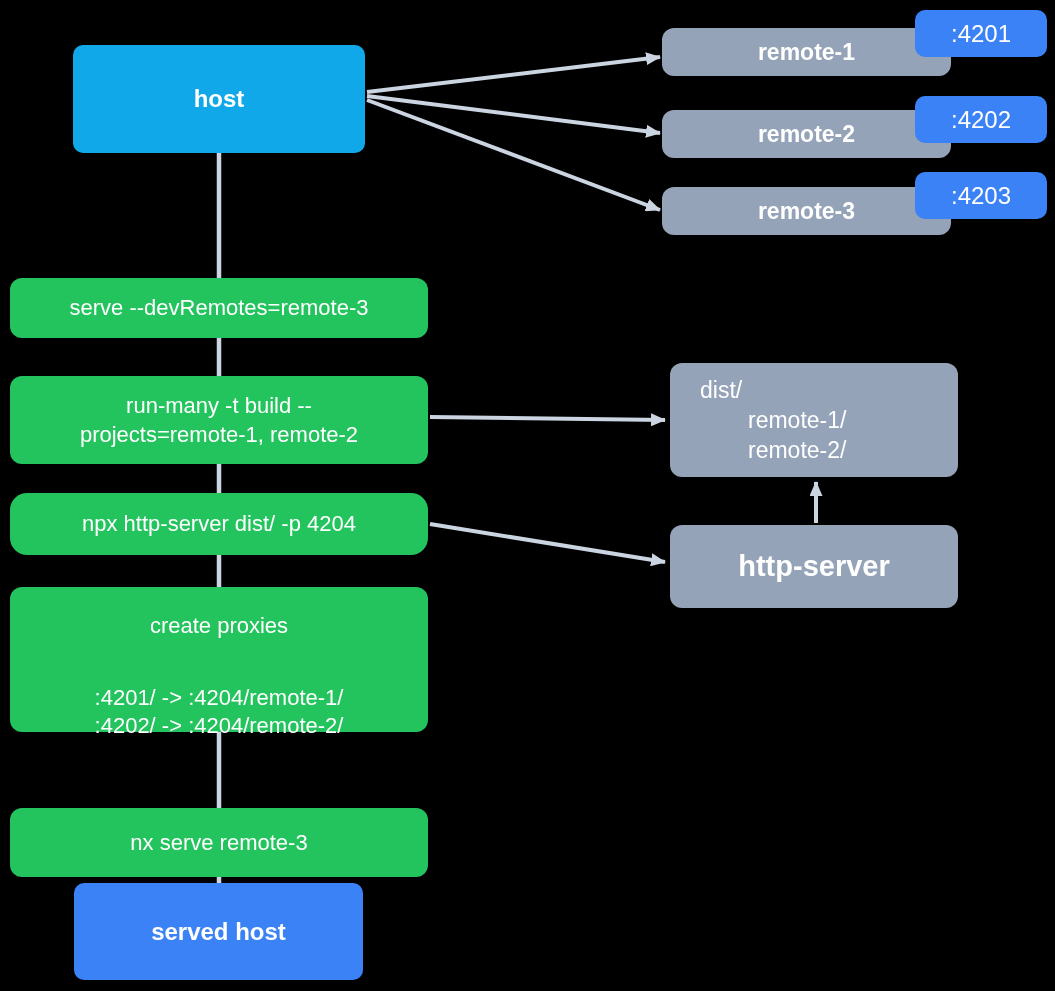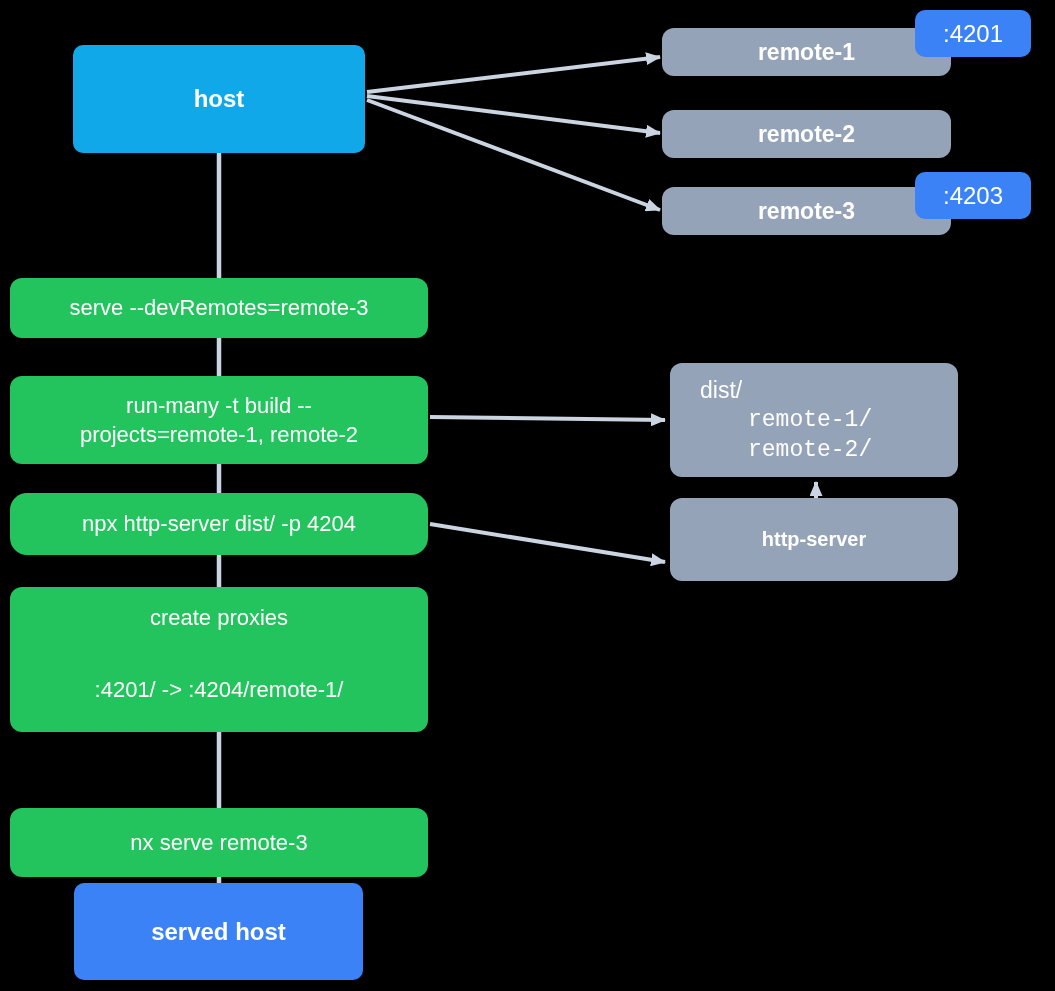--- a/index.html
+++ b/index.html
@@ -35,58 +35,58 @@
     background:var(--host-fill);
     font-weight:bold;font-size:24px;border-radius:10px;
   }
   .remote{
     left:662px;width:289px;height:48px;
     background:var(--remote-fill);
     font-weight:bold;font-size:23px;
   }
   .remote.r1{top:28px;justify-content:center;} .remote.r2{top:110px;justify-content:center;} .remote.r3{top:187px;}
   .badge{
-    position:absolute;left:915px;width:116px;height:47px;
+    position:absolute;left:915px;width:132px;height:47px;
     background:var(--badge-fill);
     display:flex;align-items:center;justify-content:center;
     font-size:24px;border-radius:10px;z-index:3;
   }
   .badge.b1{top:10px;} .badge.b2{top:96px;} .badge.b3{top:172px;}
   .cmd{
     left:10px;width:418px;
     background:var(--command-fill);
     font-size:22px;
   }
   .cmd.serve{top:278px;height:60px;}
   .cmd.runmany{top:376px;height:88px;flex-direction:column;line-height:29px;}
   .cmd.npx{top:493px;height:62px;border-radius:17px;}
   .cmd.proxies{
     top:587px;height:145px;
     flex-direction:column;justify-content:flex-start;
-    padding-top:17px;line-height:28px;
+    padding-top:25px;line-height:28px;
   }
   .cmd.proxies .rules{margin-top:44px;}
   .cmd.nxserve{top:808px;height:69px;}
   .servedhost{
     left:74px;top:883px;width:289px;height:97px;
     background:var(--served-host-fill);
     font-weight:bold;font-size:24px;border-radius:10px;
   }
   .dist{
     left:670px;top:363px;width:288px;height:114px;
     background:var(--remote-fill);
     font-size:23px;line-height:30px;
     display:block;text-align:left;
     padding:12px 0 16px 30px;
   }
-  .dist .entry{padding-left:48px;font-family:Liberation Mono, monospace;}
+  .dist .entry{padding-left:48px;}
   .httpserver{
-    left:670px;top:498px;width:288px;height:83px;
+    left:670px;top:525px;width:288px;height:83px;
     background:var(--remote-fill);
-    font-weight:bold;font-size:20px;
+    font-weight:bold;font-size:29px;
   }
 </style>
 </head>
 <body>
 
 <div class="canvas">
 
   <svg class="edges" width="1055" height="991" viewBox="0 0 1055 991">
     <defs>
       <marker id="arrow" markerUnits="userSpaceOnUse" markerWidth="15" markerHeight="13" viewBox="0 0 15 13" refX="14" refY="6.5" orient="auto">
@@ -109,20 +109,23 @@
   <div class="box remote r1">
     <span>remote-1</span>
   </div>
   <div class="badge b1">
     <span>:4201</span>
   </div>
 
   <div class="box remote r2">
     <span>remote-2</span>
   </div>
+  <div class="badge b2">
+    <span>:4202</span>
+  </div>
 
   <div class="box remote r3">
     <span>remote-3</span>
   </div>
   <div class="badge b3">
     <span>:4203</span>
   </div>
 
   <div class="box cmd serve">
     <span>serve --devRemotes=remote-3</span>
@@ -134,20 +137,21 @@
   </div>
 
   <div class="box cmd npx">
     <span>npx http-server dist/ -p 4204</span>
   </div>
 
   <div class="box cmd proxies">
     <div>create proxies</div>
     <div class="rules">
       <div>:4201/ -&gt; :4204/remote-1/</div>
+      <div>:4202/ -&gt; :4204/remote-2/</div>
     </div>
   </div>
 
   <div class="box cmd nxserve">
     <span>nx serve remote-3</span>
   </div>
 
   <div class="box dist">
     <div>dist/</div>
     <div class="entry">remote-1/</div>

